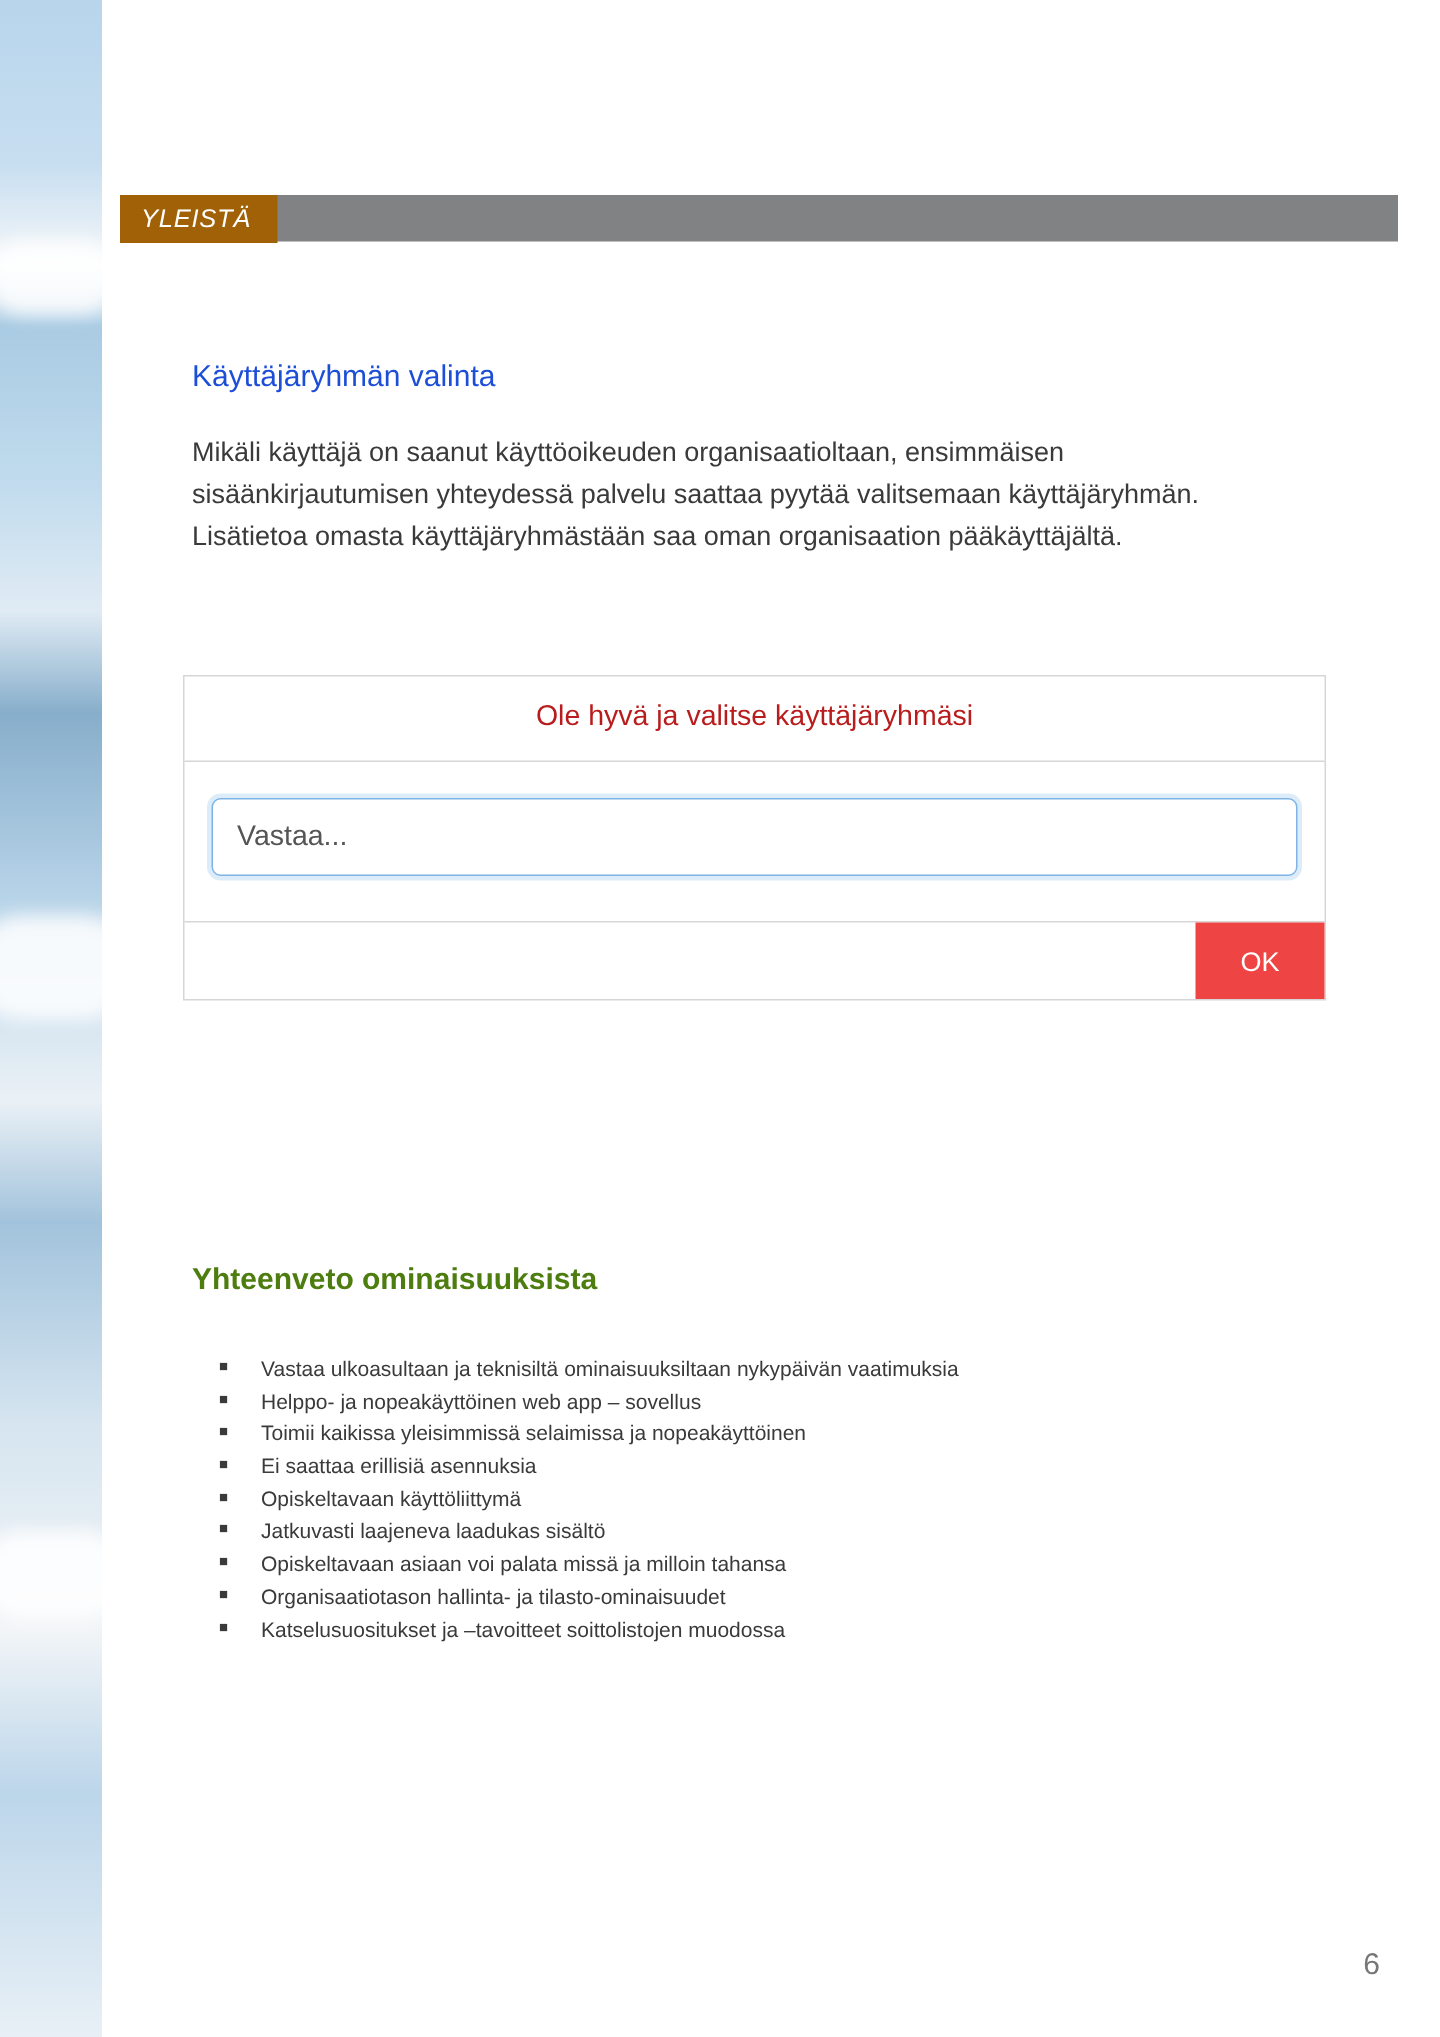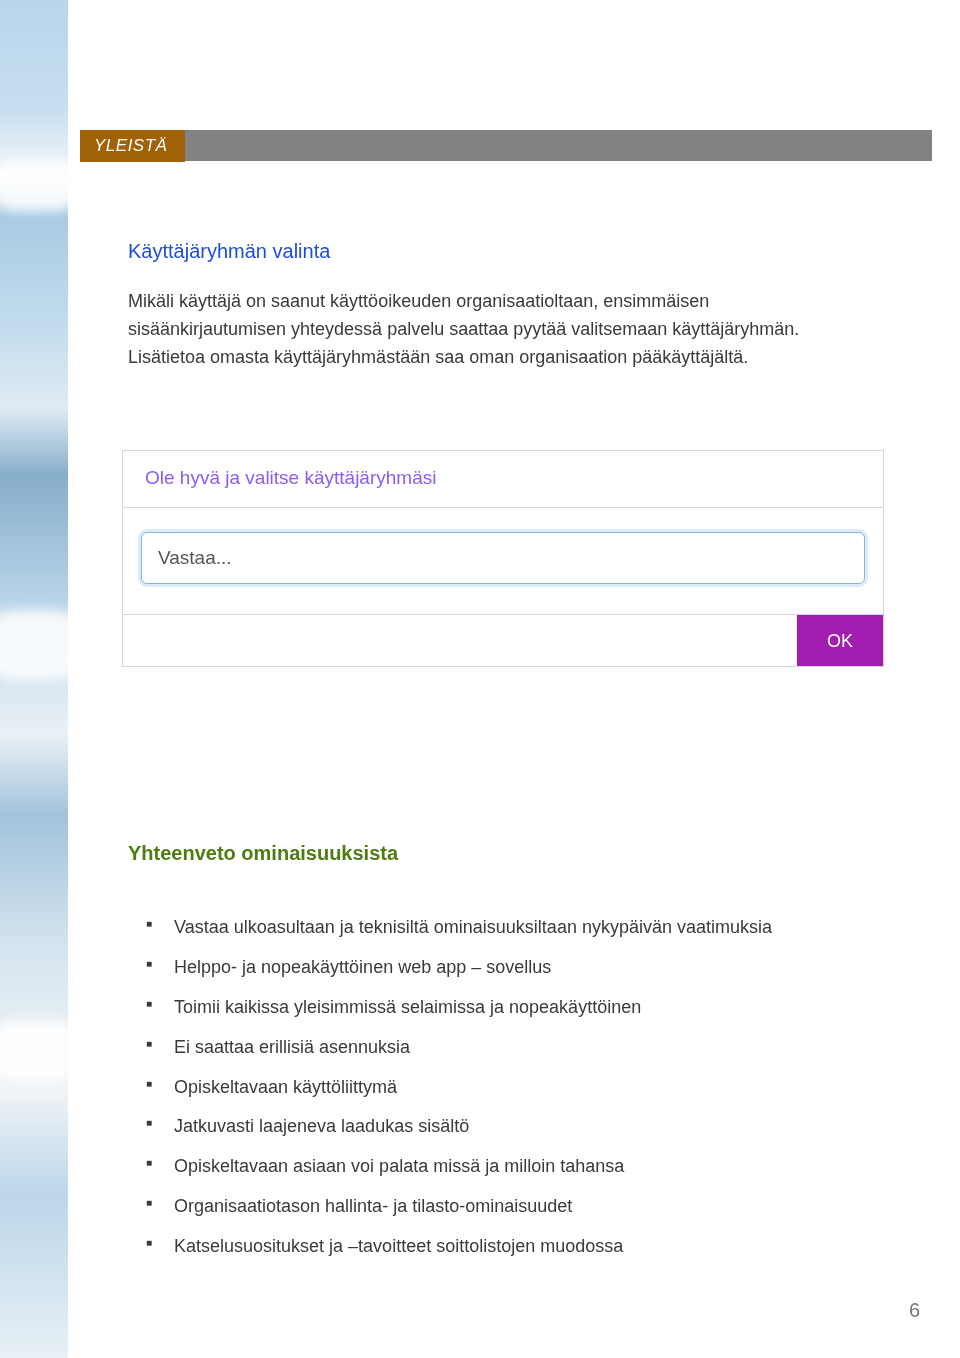--- a/index.html
+++ b/index.html
@@ -44,63 +44,63 @@
     font-size: 18px; line-height: 1.55; color: #3a3a3a;
   }
 
   .dialog {
     position: absolute; left: 122px; top: 450px; width: 762px;
     border: 1px solid #d6d6d6;
     background: #fff;
   }
   .dialog-header {
     padding: 16px 22px 18px 22px;
-    font-size: 19px; color: #8b5cf6;
+    font-size: 19px; color: #b91c1c;
     border-bottom: 1px solid #d6d6d6;
+    text-align: center;
   }
   .dialog-body {
     padding: 24px 18px 30px 18px;
     border-bottom: 1px solid #d6d6d6;
   }
   .select-box {
     width: 100%;
     border: 1px solid #7fb4e6;
     border-radius: 6px;
     padding: 14px 16px;
     font-size: 19px; color: #555;
     background: #fff;
     box-shadow: 0 0 0 3px rgba(120,180,230,0.25);
     cursor: pointer;
   }
   .dialog-footer {
     display: flex; justify-content: flex-end;
     padding: 0;
   }
   .ok-btn {
-    background: #a21caf; color: #fff;
+    background: #ef4444; color: #fff;
     border: none;
     padding: 16px 30px 14px 30px;
     font-size: 18px;
     cursor: pointer;
   }
 
   h2.heading2 {
     position: absolute; left: 128px; top: 842px;
     font-size: 20px; font-weight: 700; color: #4d7c0f;
   }
   ul.features {
     position: absolute; left: 174px; top: 902px; right: 95px;
     list-style: none;
   }
   ul.features li {
     position: relative;
-    font-size: 18px; line-height: 1.55; color: #3a3a3a;
+    font-size: 14px; line-height: 1.55; color: #3a3a3a;
     padding-left: 0;
     margin-bottom: 0;
-    margin-top: 12px;
   }
   ul.features li::before {
     content: "■"; position: absolute; left: -28px; top: 2px;
     font-size: 10px; color: #3a3a3a;
   }
 
   .page-num {
     position: absolute; right: 40px; bottom: 36px;
     font-size: 20px; color: #777;
   }

